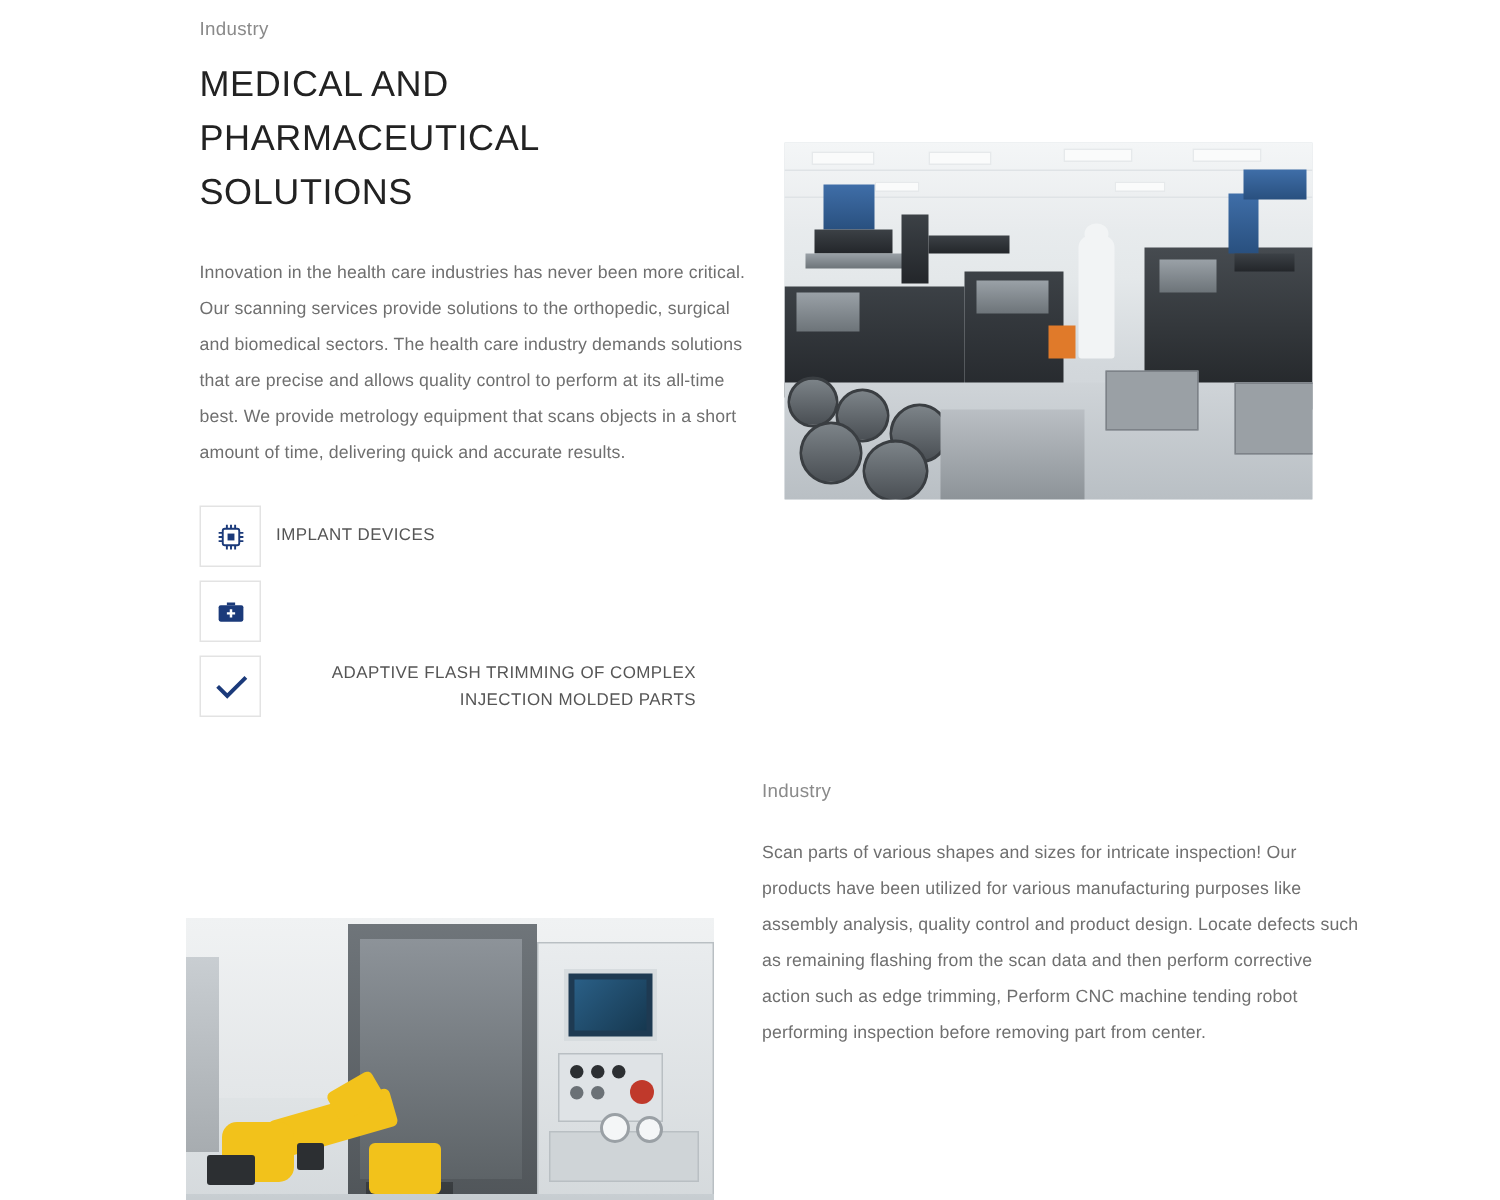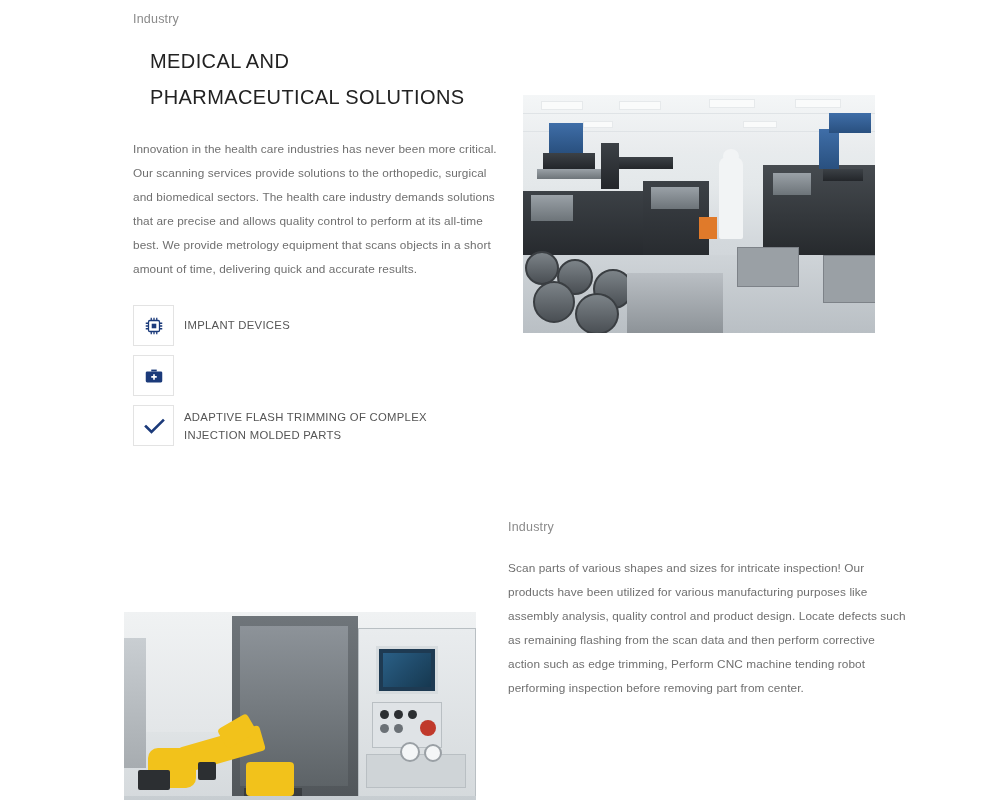--- a/index.html
+++ b/index.html
@@ -35,22 +35,22 @@
     width: 365px;
   }
   .eyebrow {
     font-size: 12.5px;
     color: #8a8a8a;
     letter-spacing: 0.2px;
     margin-bottom: 13px;
     font-weight: 400;
   }
   h1.headline {
-    margin: 17px;
-    font-size: 20px;
+    margin: 0;
+    font-size: 24px;
     line-height: 36px;
     font-weight: 400;
     letter-spacing: 0.4px;
     color: #222222;
     text-transform: uppercase;
   }
   .body-copy {
     margin-top: 22px;
     font-size: 11.8px;
     line-height: 24px;
@@ -86,20 +86,21 @@
   .feat-icon svg { display: block; }
   .feat-label {
     font-size: 11.3px;
     line-height: 18px;
     color: #555555;
     letter-spacing: 0.3px;
     padding-left: 10px;
     padding-top: 11px;
     text-transform: uppercase;
     max-width: 290px;
+    text-align: right;
   }
   .feat-label.two-line { padding-top: 3px; }
 
   .s1-img {
     position: absolute;
     left: 523px;
     top: 95px;
     width: 352px;
     height: 238px;
     overflow: hidden;

